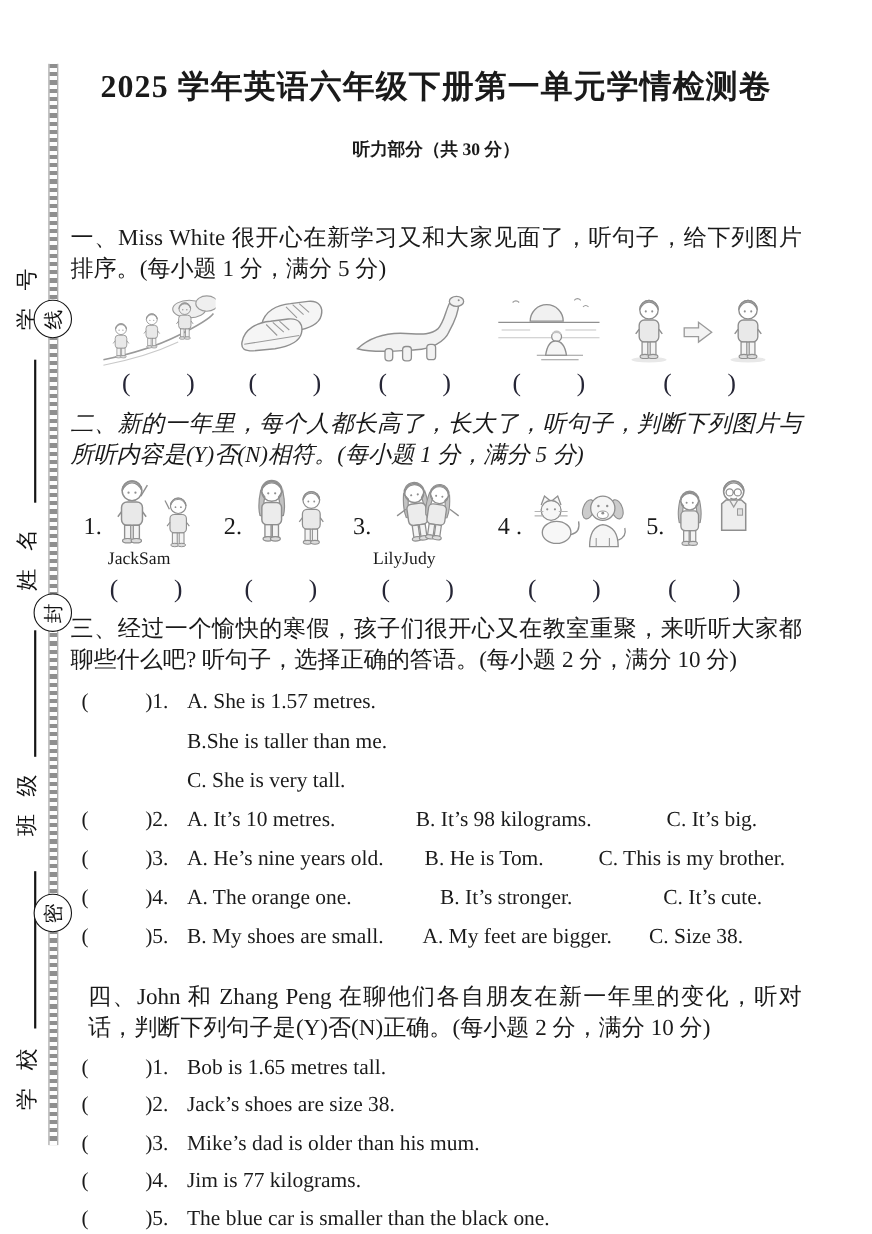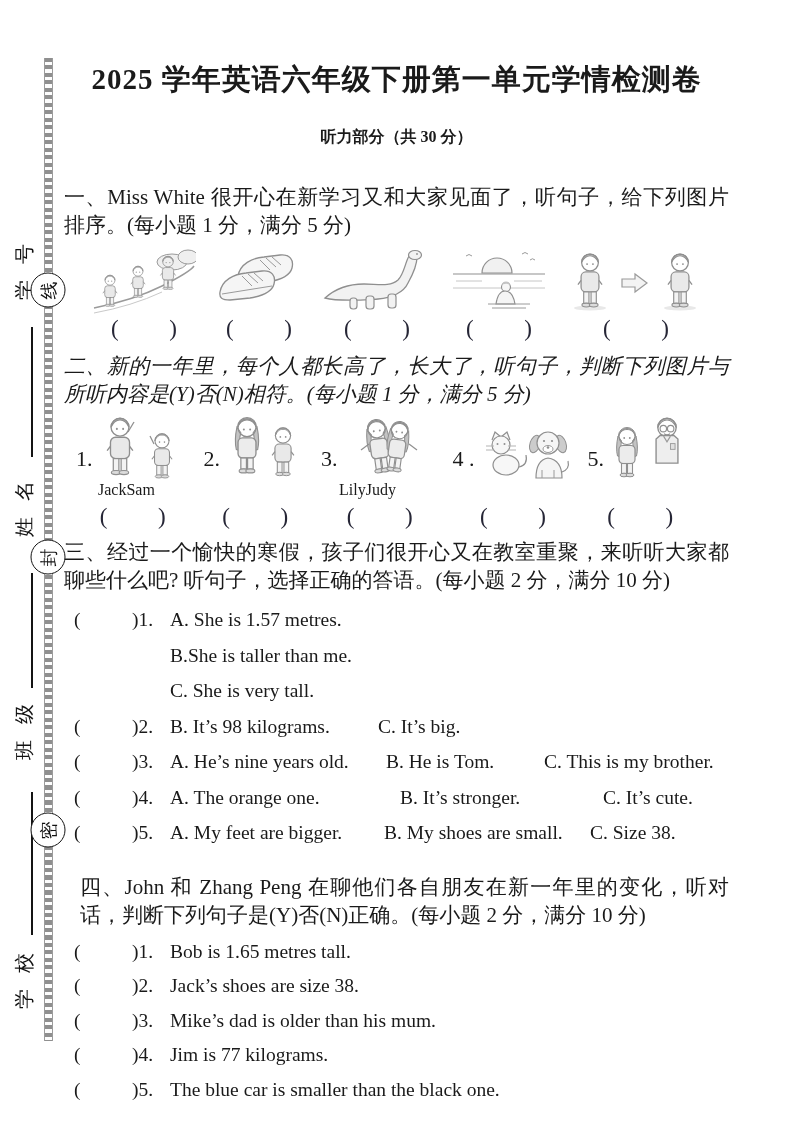--- a/index.html
+++ b/index.html
@@ -16,21 +16,21 @@
       border:1.6px solid #141414;border-radius:50%;background:#fff;z-index:3;
       display:flex;align-items:center;justify-content:center;}
   .m-circle span{display:block;transform:rotate(-90deg);font-size:18px;color:#111;}
   .m-line{position:absolute;left:31px;width:2px;background:#141414;z-index:2;}
 
   
   .content{position:absolute;left:64px;top:0;width:665px;}
   .title{margin:57px 0 0;text-align:center;font-size:29px;font-weight:700;line-height:44px;letter-spacing:1px;}
   .subtitle{margin:21px 0 0;text-align:center;font-size:16px;font-weight:700;line-height:30px;}
   .qtext{margin:0;font-size:21px;line-height:28px;text-align:justify;}
-  .qtext.m1{margin-top:31px;}
+  .qtext.m1{margin-top:50px;}
   .qtext.m2{margin-top:9px;font-style:italic;}
   .qtext.m3{margin-top:7px;}
   .qtext.m4{margin-top:15px;margin-left:16px;}
 
   
   .figrow{display:flex;align-items:flex-end;gap:18px;margin:7px 0 0 28px;}
   .figcol{display:flex;flex-direction:column;align-items:center;}
   .figcol svg{display:block;}
   .blank{display:inline-flex;justify-content:space-between;width:66px;font-size:23px;
          line-height:28px;color:#262636;margin-top:1px;}
@@ -330,20 +330,21 @@
           <span>B.She is taller than me.</span>
         </div>
       <div class="subopt">
           <span>C. She is very tall.</span>
         </div>
 
       <div class="qrow">
         <span class="q-open">(</span>
         <span class="q-label">)2.</span>
         <span class="optgrid g2">
+          <span>A. It’s 10 metres.</span>
           <span>B. It’s 98 kilograms.</span>
           <span>C. It’s big.</span>
         </span>
       </div>
       <div class="qrow">
         <span class="q-open">(</span>
         <span class="q-label">)3.</span>
         <span class="optgrid g3">
           <span>A. He’s nine years old.</span>
           <span>B. He is Tom.</span>
@@ -356,22 +357,22 @@
         <span class="optgrid g4">
           <span>A. The orange one.</span>
           <span>B. It’s stronger.</span>
           <span>C. It’s cute.</span>
         </span>
       </div>
       <div class="qrow">
         <span class="q-open">(</span>
         <span class="q-label">)5.</span>
         <span class="optgrid g5">
+          <span>B. My shoes are small.</span>
           <span>A. My feet are bigger.</span>
-          <span>B. My shoes are small.</span>
           <span>C. Size 38.</span>
         </span>
       </div>
     </div>
 
     <p class="qtext m4">四、John 和 Zhang Peng 在聊他们各自朋友在新一年里的变化，听对话，判断下列句子是(Y)否(N)正确。(每小题 2 分，满分 10 分)</p>
 
     <div class="qblock s4">
       <div class="qrow">
         <span class="q-open">(</span>

